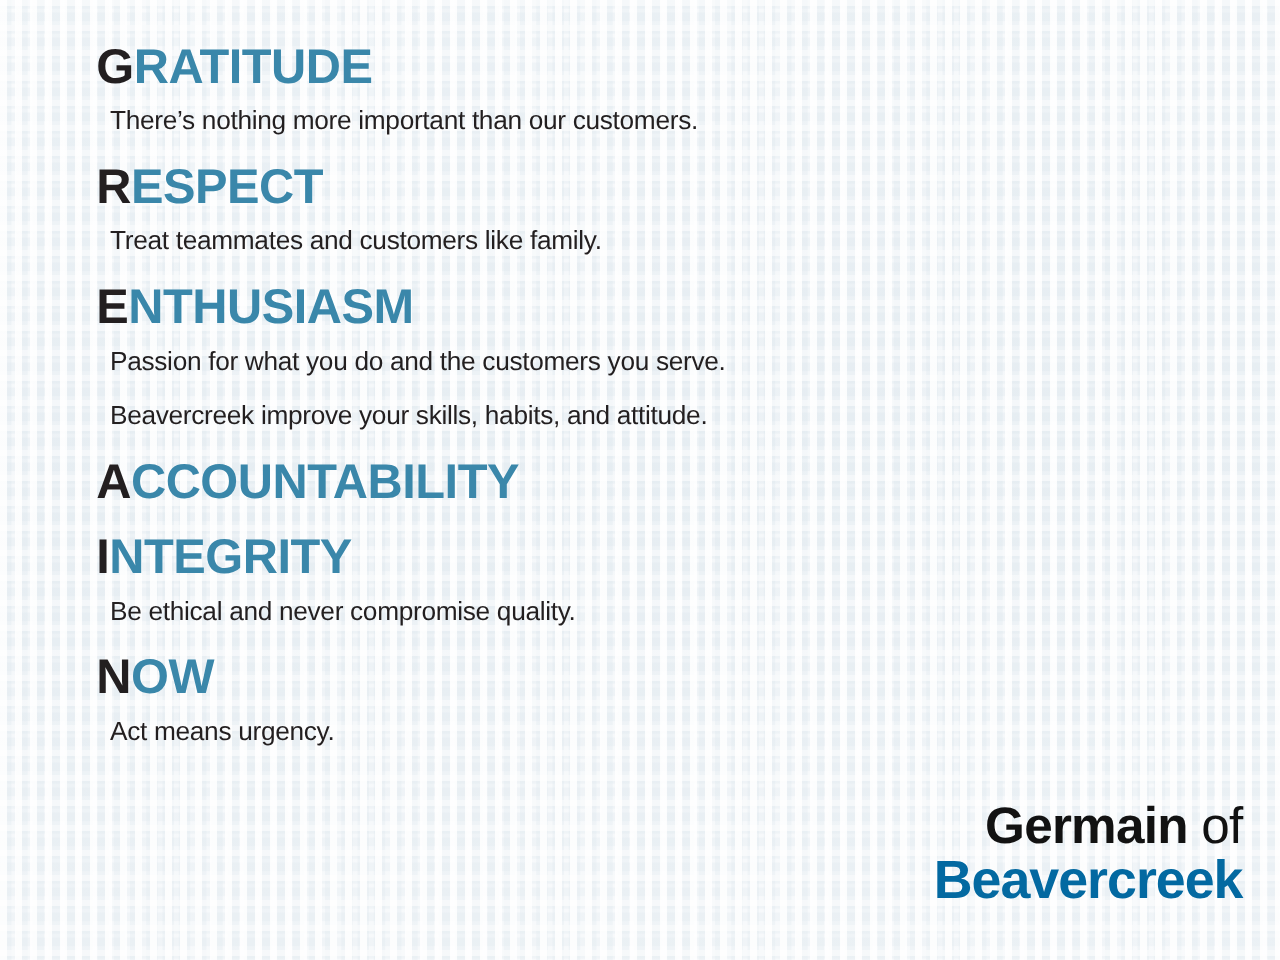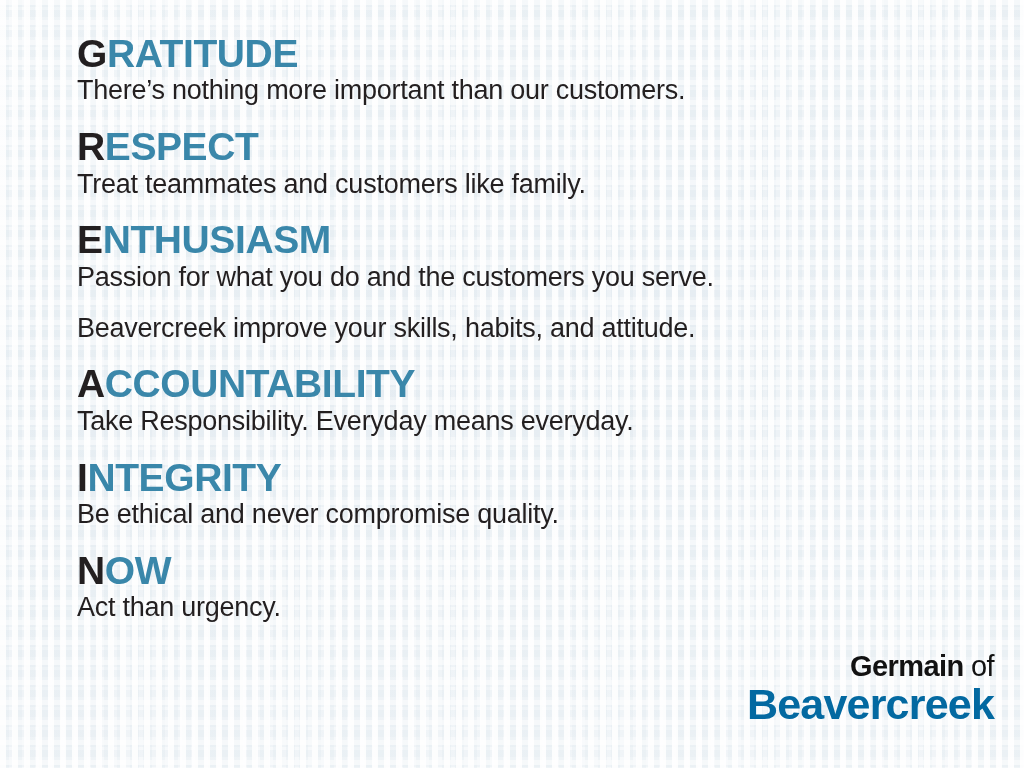--- a/index.html
+++ b/index.html
@@ -97,39 +97,39 @@
     margin: 0 0 1px 0;
     white-space: nowrap;
   }
   .value-heading .lead {
     color: #231f20;
   }
 
   .value-desc {
     font-family: "Liberation Sans", sans-serif;
     font-weight: normal;
-    font-size: 27px;
+    font-size: 21px;
     line-height: 1.18;
     letter-spacing: -0.25px;
     color: #231f20;
-    margin: 0;
+    margin: 11px;
     white-space: nowrap;
   }
 
   
   .logo {
     position: absolute;
     right: 30px;
     bottom: 42px;
     text-align: right;
     line-height: 1.0;
   }
   .logo-line1 {
     font-family: "Liberation Sans", sans-serif;
-    font-size: 29px;
+    font-size: 41px;
     letter-spacing: -0.6px;
     color: #121212;
     white-space: nowrap;
   }
   .logo-brand {
     font-weight: bold;
   }
   .logo-of {
     font-weight: normal;
   }
@@ -166,31 +166,30 @@
       <h2 class="value-heading"><span class="lead">E</span><span>NTHUSIASM</span></h2>
       <p class="value-desc">Passion for what you do and the customers you serve.</p>
     </div>
 
     <div class="value-block">
       <p class="value-desc">Beavercreek improve your skills, habits, and attitude.</p>
     </div>
 
     <div class="value-block">
       <h2 class="value-heading"><span class="lead">A</span><span>CCOUNTABILITY</span></h2>
-      <p class="value-desc">Take Responsibility. Everyday means everyday.</p>
     </div>
 
     <div class="value-block">
       <h2 class="value-heading"><span class="lead">I</span><span>NTEGRITY</span></h2>
       <p class="value-desc">Be ethical and never compromise quality.</p>
     </div>
 
     <div class="value-block">
       <h2 class="value-heading"><span class="lead">N</span><span>OW</span></h2>
-      <p class="value-desc">Act than urgency.</p>
+      <p class="value-desc">Act means urgency.</p>
     </div>
 
   </div>
 
   <div class="logo">
     <div class="logo-line1"><span class="logo-brand">Germain</span><span class="logo-of"> of</span></div>
     <div class="logo-line2">Beavercreek</div>
   </div>
 
 </div>

